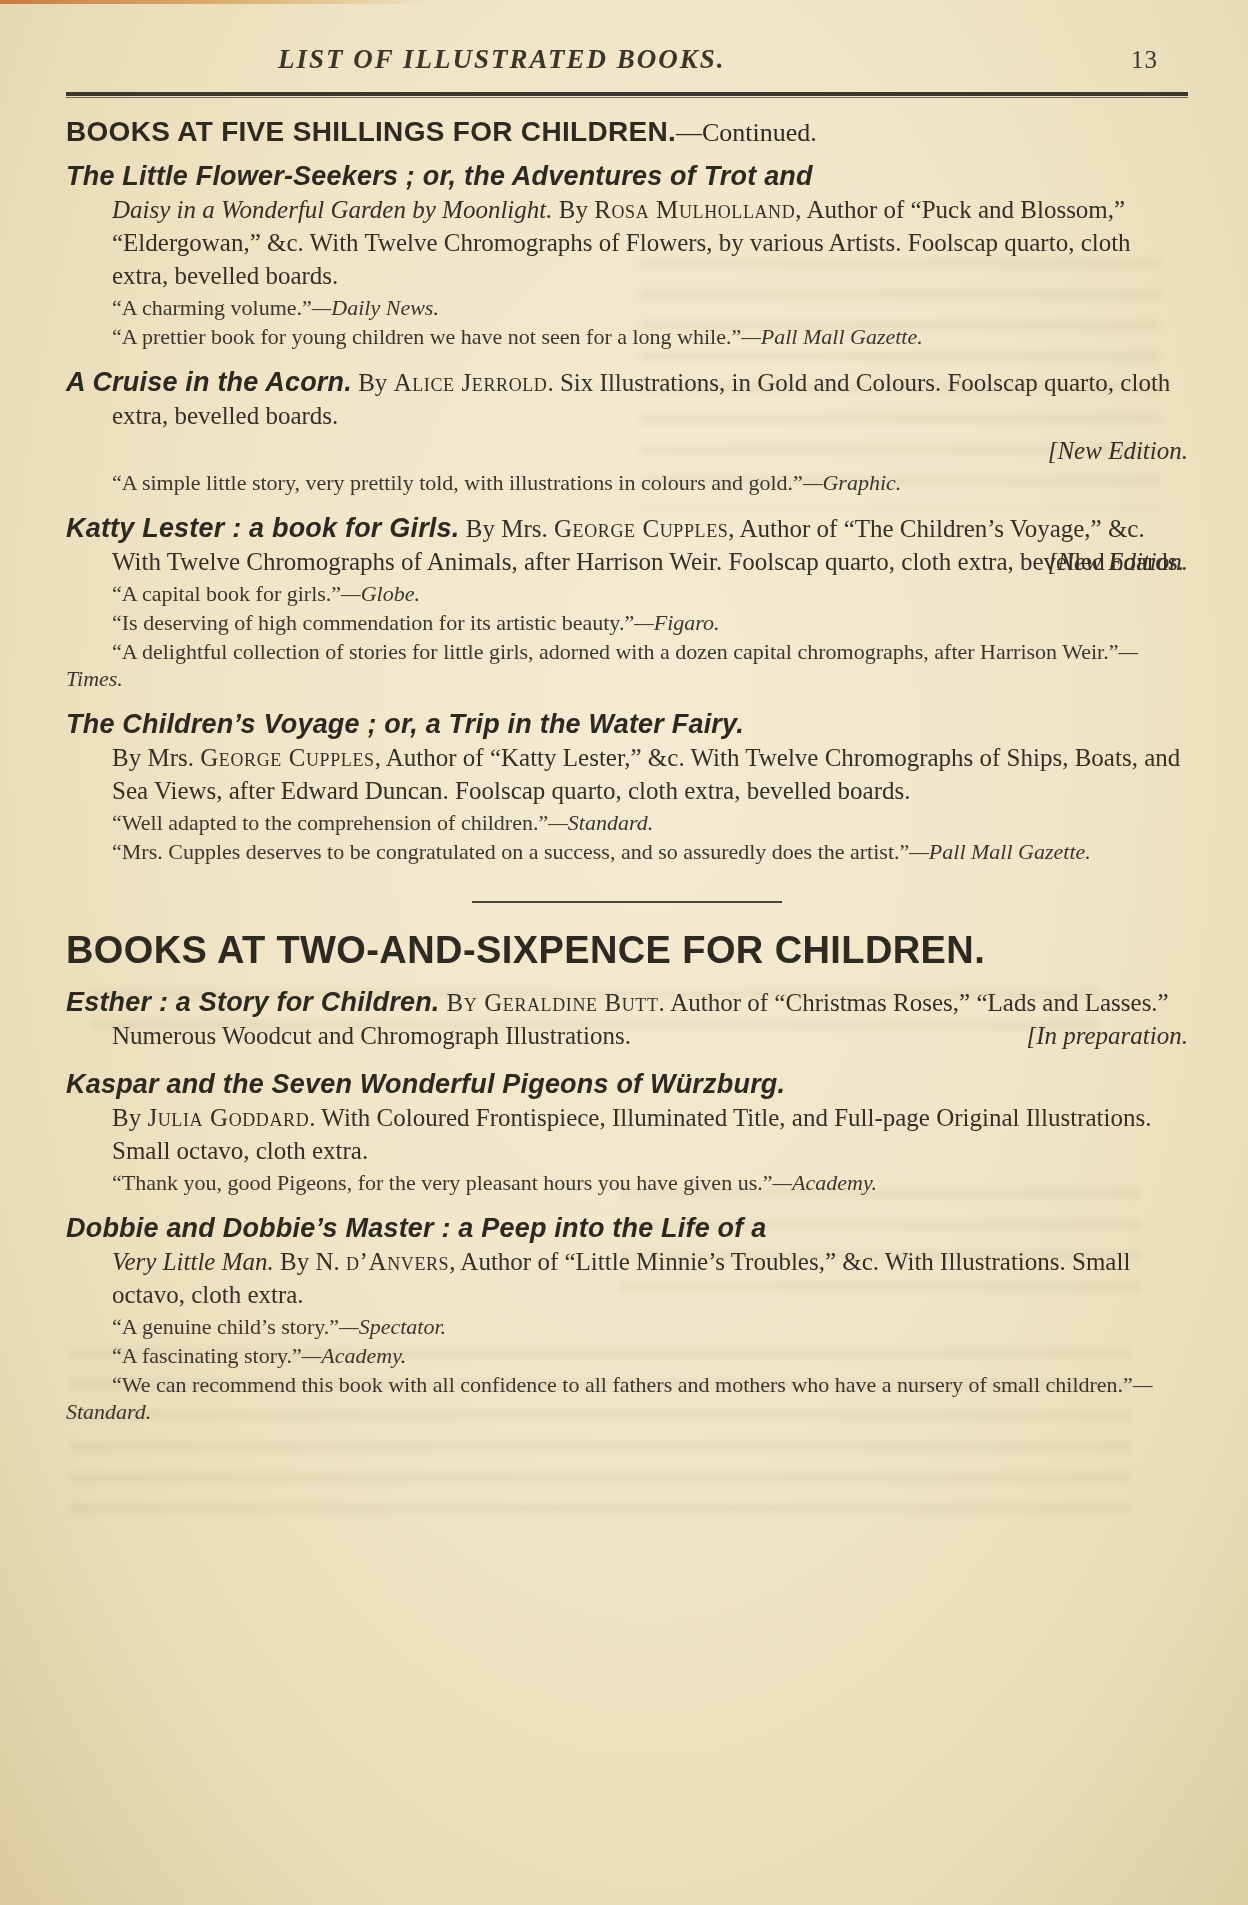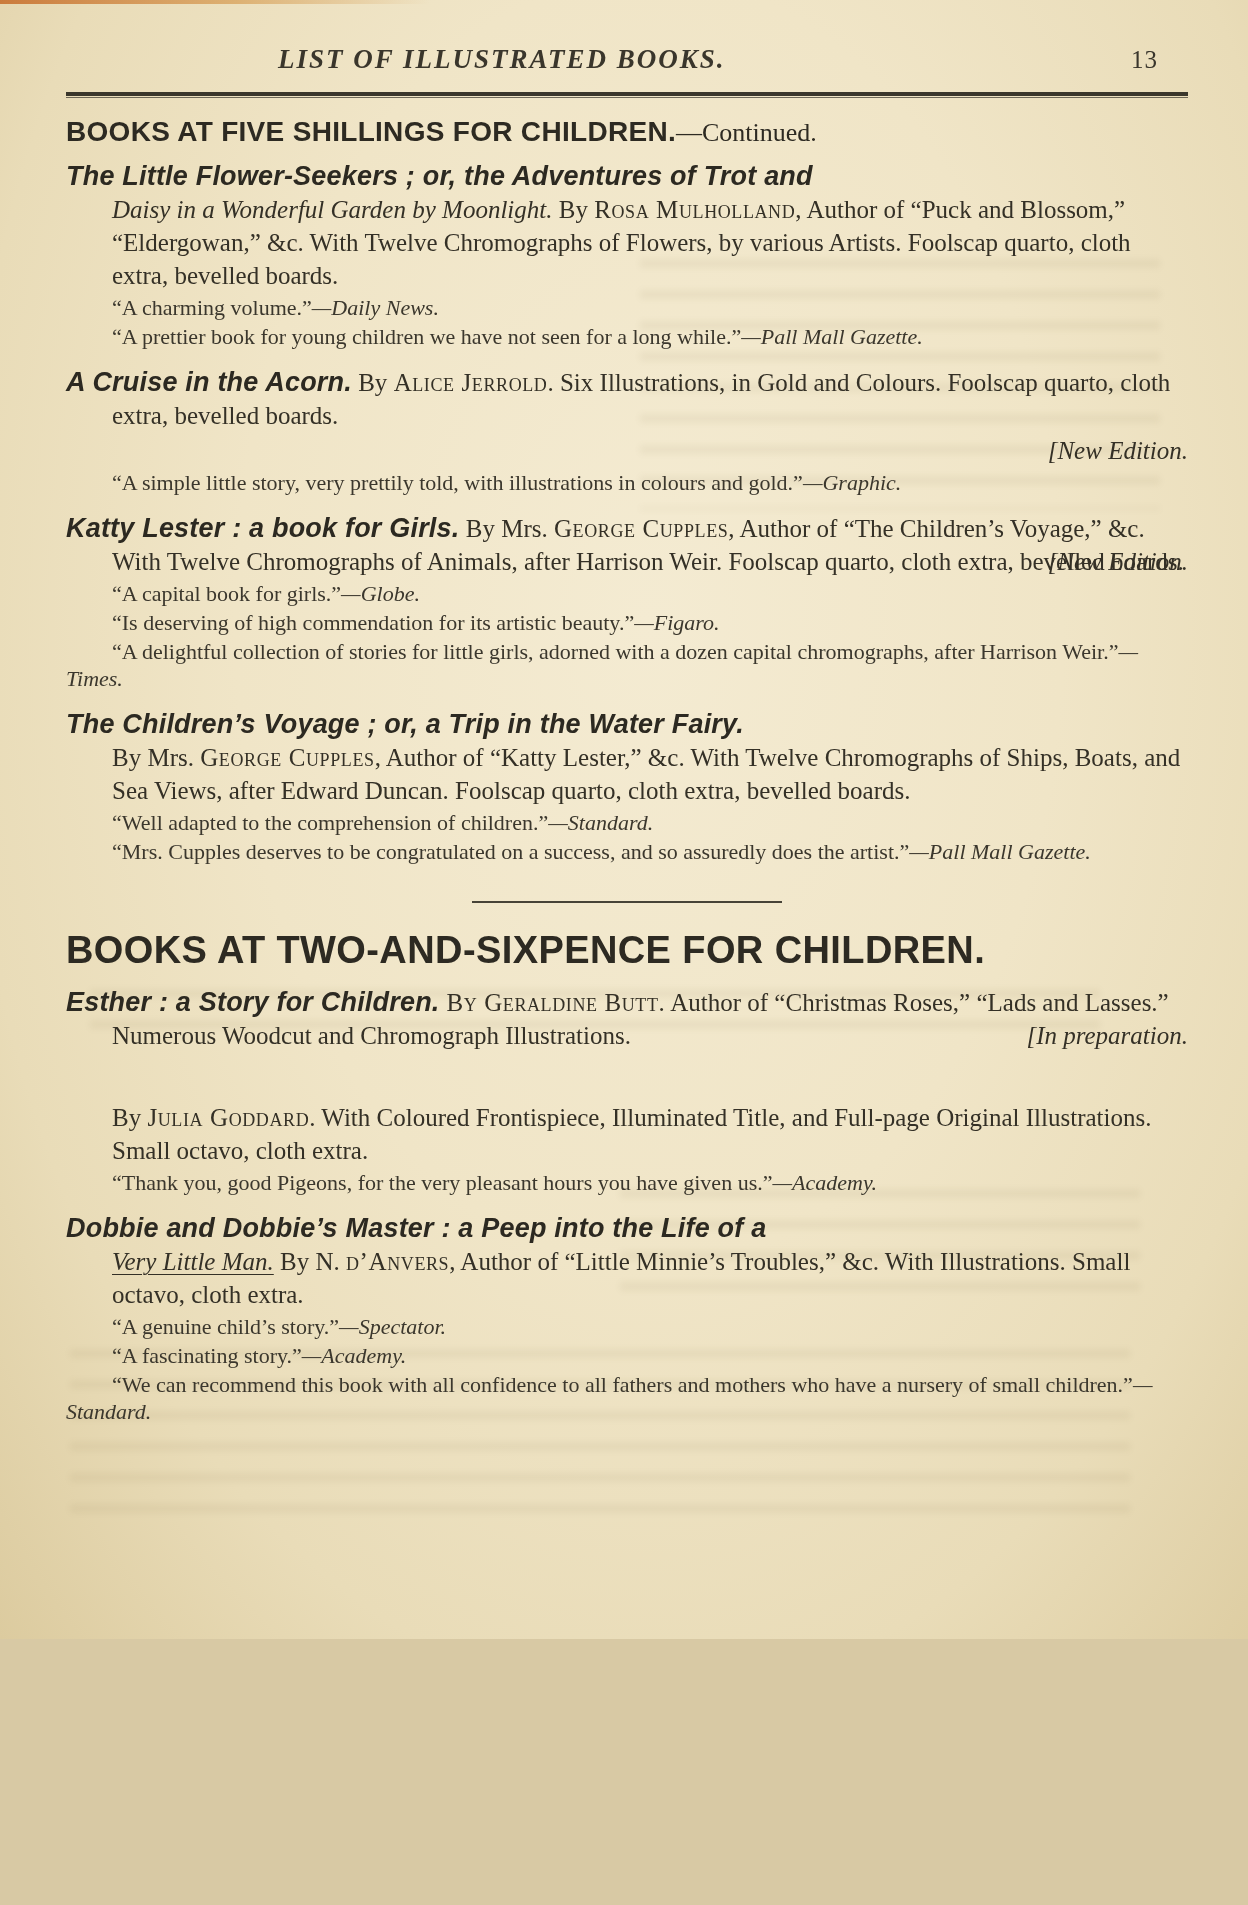--- a/index.html
+++ b/index.html
@@ -2,21 +2,21 @@
 <html><head>
 <meta charset="utf-8">
 <style>
   html,body{margin:0;padding:0;}
   body{
     width:1248px;height:1905px;
     font-family:"Liberation Serif","DejaVu Serif",serif;
     background:#d8c9a4;
   }
   .page{
-    position:relative;width:1248px;height:1639px;overflow:hidden;
+    position:relative;width:1248px;height:1905px;overflow:hidden;
     background:radial-gradient(ellipse at 52% 38%, #f4ebd2 0%, #f0e5c7 45%, #e9dcb8 75%, #dccb9f 100%);
     color:#34312a;
   }
   .top-edge{
     position:absolute;top:0;left:0;width:430px;height:4px;
     background:linear-gradient(90deg,#c4641f,#d9a560 55%,rgba(217,165,96,0));
     opacity:.8;z-index:2;
   }
   .ghost{
     position:absolute;z-index:0;opacity:.07;filter:blur(3px);
@@ -58,21 +58,21 @@
     padding-left:46px;text-indent:-46px;
   }
   .entry-title{
     font-family:"Liberation Sans","DejaVu Sans",sans-serif;
     font-style:italic;font-weight:bold;font-size:27px;color:#2c2921;
     letter-spacing:.2px;
     text-align:center;
   }
   .seg-n{}
   .seg-i{font-style:italic;}
-  .seg-iu{font-style:italic;text-decoration:underline;text-decoration-thickness:1px;text-underline-offset:4px;}
+  .seg-iu{font-style:italic;text-decoration-thickness:1px;text-underline-offset:4px;}
   .seg-sc{font-variant:small-caps;letter-spacing:.6px;}
 
   .edition-note{
     text-align:right;font-style:italic;font-size:25px;line-height:33px;color:#343026;
     margin:0 0 2px 0;
   }
   .edition-note.inline{margin-top:-35px;}
 
   .review{
     margin:0 0 2px 0;font-size:22px;line-height:27px;color:#3b372d;
@@ -128,21 +128,21 @@
           </article>
         </section>
         <div class="section-divider"></div>
         <section class="book-section">
           <h2 class="sec-heading big"><span class="sec-heading-main">BOOKS AT TWO-AND-SIXPENCE FOR CHILDREN.</span></h2>
           <article class="entry">
             <p class="entry-head"><span class="entry-title">Esther :  a Story for Children.</span><span class="seg-sc">  By Geraldine Butt.</span><span class="seg-n">  Author of “Christmas Roses,” “Lads and Lasses.”  Numerous Woodcut and Chromograph Illustrations.</span></p>
             <div class="edition-note inline">[In preparation.</div>
           </article>
           <article class="entry">
-            <p class="entry-head"><br><span class="seg-n">By </span><span class="seg-sc">Julia Goddard</span><span class="seg-n">.  With Coloured Frontispiece, Illuminated Title, and Full-page Original Illustrations.  Small octavo, cloth extra.</span></p>
+            <p class="entry-head"><span class="entry-title">Kaspar and the Seven Wonderful Pigeons of Würzburg.</span><br><span class="seg-n">By </span><span class="seg-sc">Julia Goddard</span><span class="seg-n">.  With Coloured Frontispiece, Illuminated Title, and Full-page Original Illustrations.  Small octavo, cloth extra.</span></p>
             <p class="review"><span class="rv-quote">“Thank you, good Pigeons, for the very pleasant hours you have given us.”</span><span class="rv-source">—Academy.</span></p>
           </article>
           <article class="entry">
             <p class="entry-head"><span class="entry-title">Dobbie and Dobbie’s Master :  a Peep into the Life of a</span><br><span class="seg-iu">Very Little Man.</span><span class="seg-n">  By N. </span><span class="seg-sc">d’Anvers</span><span class="seg-n">, Author of “Little Minnie’s Troubles,” &amp;c.  With Illustrations.  Small octavo, cloth extra.</span></p>
             <p class="review"><span class="rv-quote">“A genuine child’s story.”</span><span class="rv-source">—Spectator.</span></p>
             <p class="review"><span class="rv-quote">“A fascinating story.”</span><span class="rv-source">—Academy.</span></p>
             <p class="review"><span class="rv-quote">“We can recommend this book with all confidence to all fathers and mothers who have a nursery of small children.”</span><span class="rv-source">—Standard.</span></p>
           </article>
         </section>
       </main>

